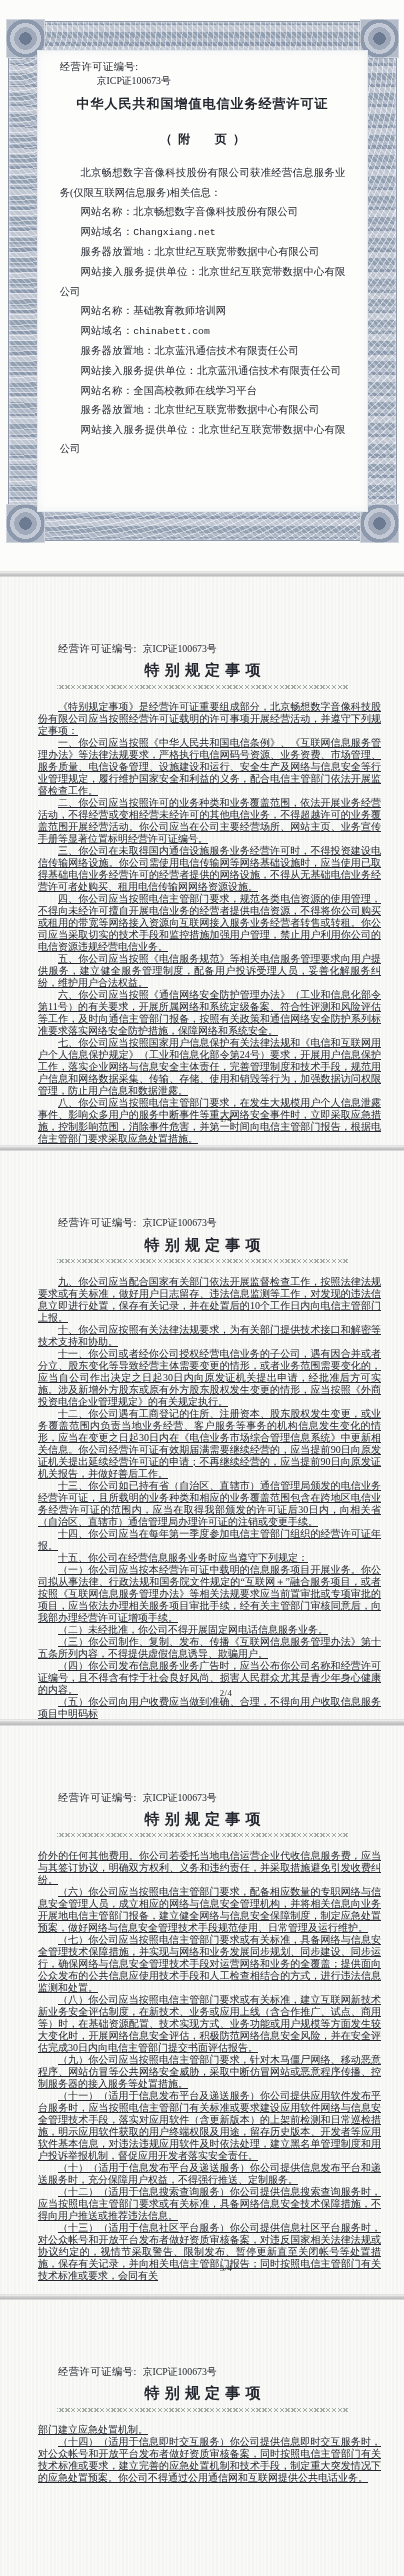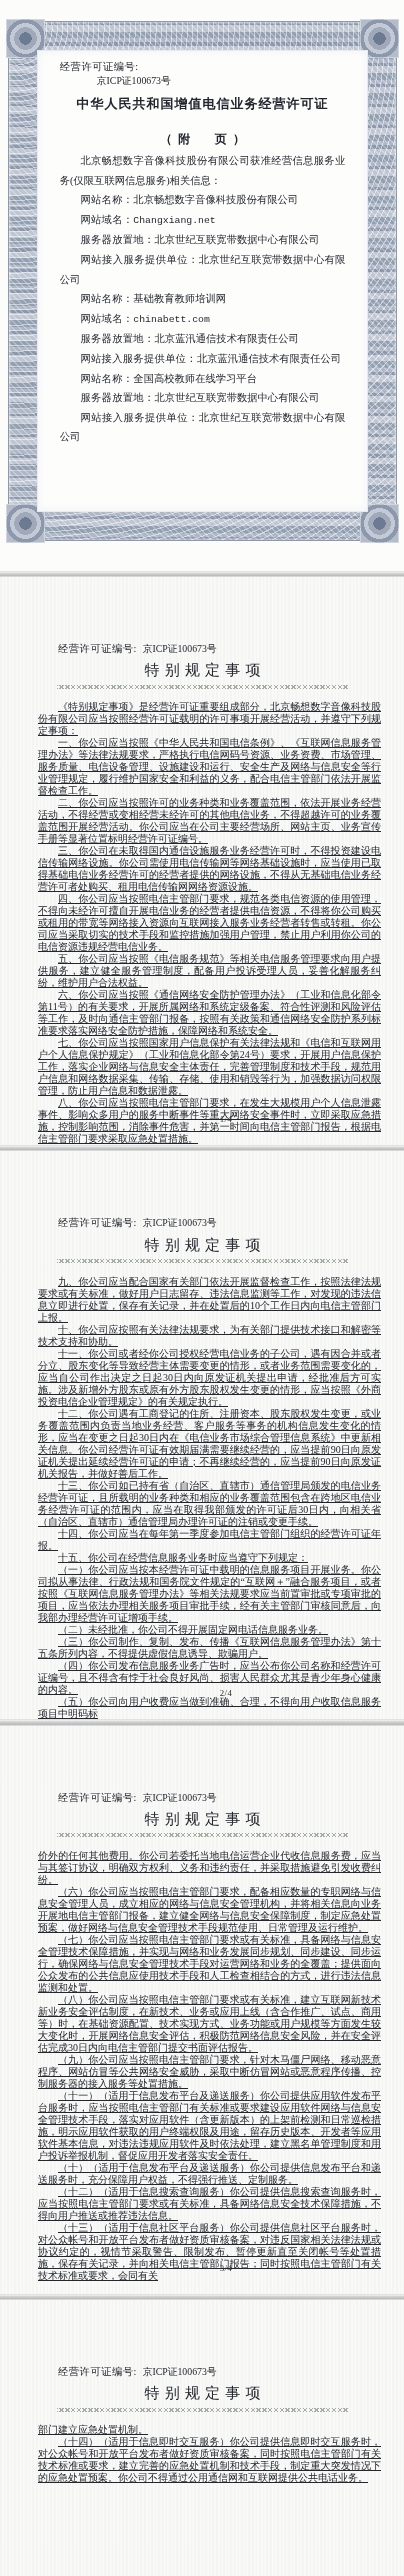--- a/index.html
+++ b/index.html
@@ -21,34 +21,34 @@
   .cert-corner{position:absolute;width:39px;height:39px;
     background:radial-gradient(circle at 50% 50%, #6d7b92 0 6.2px, #9fa9ba 6.2px 11.3px, #c3c9d5 11.3px 15.5px, #8c99ad 15.5px 19.6px, #b4bcca 19.6px);
     box-shadow:inset 0 0 0 1px rgba(255,255,255,.4);}
   .cc-tl{left:-3.1px;top:-3.1px}.cc-tr{right:-3.1px;top:-3.1px}.cc-bl{left:-3.1px;bottom:-3.1px}.cc-br{right:-3.1px;bottom:-3.1px}
   .cert-inner{position:absolute;inset:29px;background:#fdfdfc;box-shadow:0 0 0 1px #e7eaef, inset 0 0 9.3px rgba(140,153,173,.12);
     padding:9.3px 21.6px;box-sizing:border-box;overflow:hidden;}
   .cert-no-label{font-size:10.3px;letter-spacing:0.5px;}
   .cert-no-value{font-size:9.8px;margin-left:37px;margin-top:1px;}
   .cert-title{font-size:13px;font-weight:700;text-align:center;margin:7.2px 0 0;letter-spacing:1px;}
   .cert-sub{font-size:12px;text-align:center;margin-top:18px;letter-spacing:6.2px;text-indent:6.2px;font-weight:700;}
-  .cert-body{margin-top:3px;font-size:10.3px;line-height:19.6px;text-align:justify;}
+  .cert-body{margin-top:15px;font-size:10.3px;line-height:19.6px;text-align:justify;}
   .cert-intro{margin:0;text-indent:2em;}
   .cert-line{margin:0;text-indent:2em;}
   .cert-line .lbl{letter-spacing:0.3px;}
   .cert-domain{font-family:"Liberation Mono","DejaVu Sans Mono",monospace;font-size:9.8px;}
 
   
   .prov-page{height:568px;position:relative;background:#f9f9f7;
     background-image:repeating-linear-gradient(90deg, rgba(120,130,145,.035) 0 1.5px, rgba(0,0,0,0) 1.5px 3.6px);}
   .prov-page.last{height:573px;}
   .prov-head{padding:65px 0 0 58px;font-size:10.3px;}
   .ph-label{letter-spacing:0.5px;}
   .ph-num{font-size:9.8px;margin-left:3.1px;}
-  .prov-title{text-align:center;font-size:15px;font-weight:400;letter-spacing:5.2px;text-indent:5.2px;margin:5.2px 0 0;}
+  .prov-title{text-align:center;font-size:15px;font-weight:700;letter-spacing:5.2px;text-indent:5.2px;margin:5.2px 0 0;}
   .zigzag{width:292px;height:4.1px;margin:4.6px auto 0;opacity:.85;
     background:
       repeating-linear-gradient(135deg,#97a097 0 1px,rgba(0,0,0,0) 1px 4.1px),
       repeating-linear-gradient(45deg,#97a097 0 1px,rgba(0,0,0,0) 1px 4.1px);}
   .prov-body{padding:12.4px 24px 0 38px;font-size:10px;line-height:12px;text-align:justify;text-decoration:underline;}
   .para{margin:0;text-indent:2em;}
   .para.flush{text-indent:0;}
   .page-no{position:absolute;top:537px;left:0;right:0;text-align:center;font-size:8.8px;color:#2e2e2e;letter-spacing:0.5px;margin-left:47px;}
 </style>
 </head>

